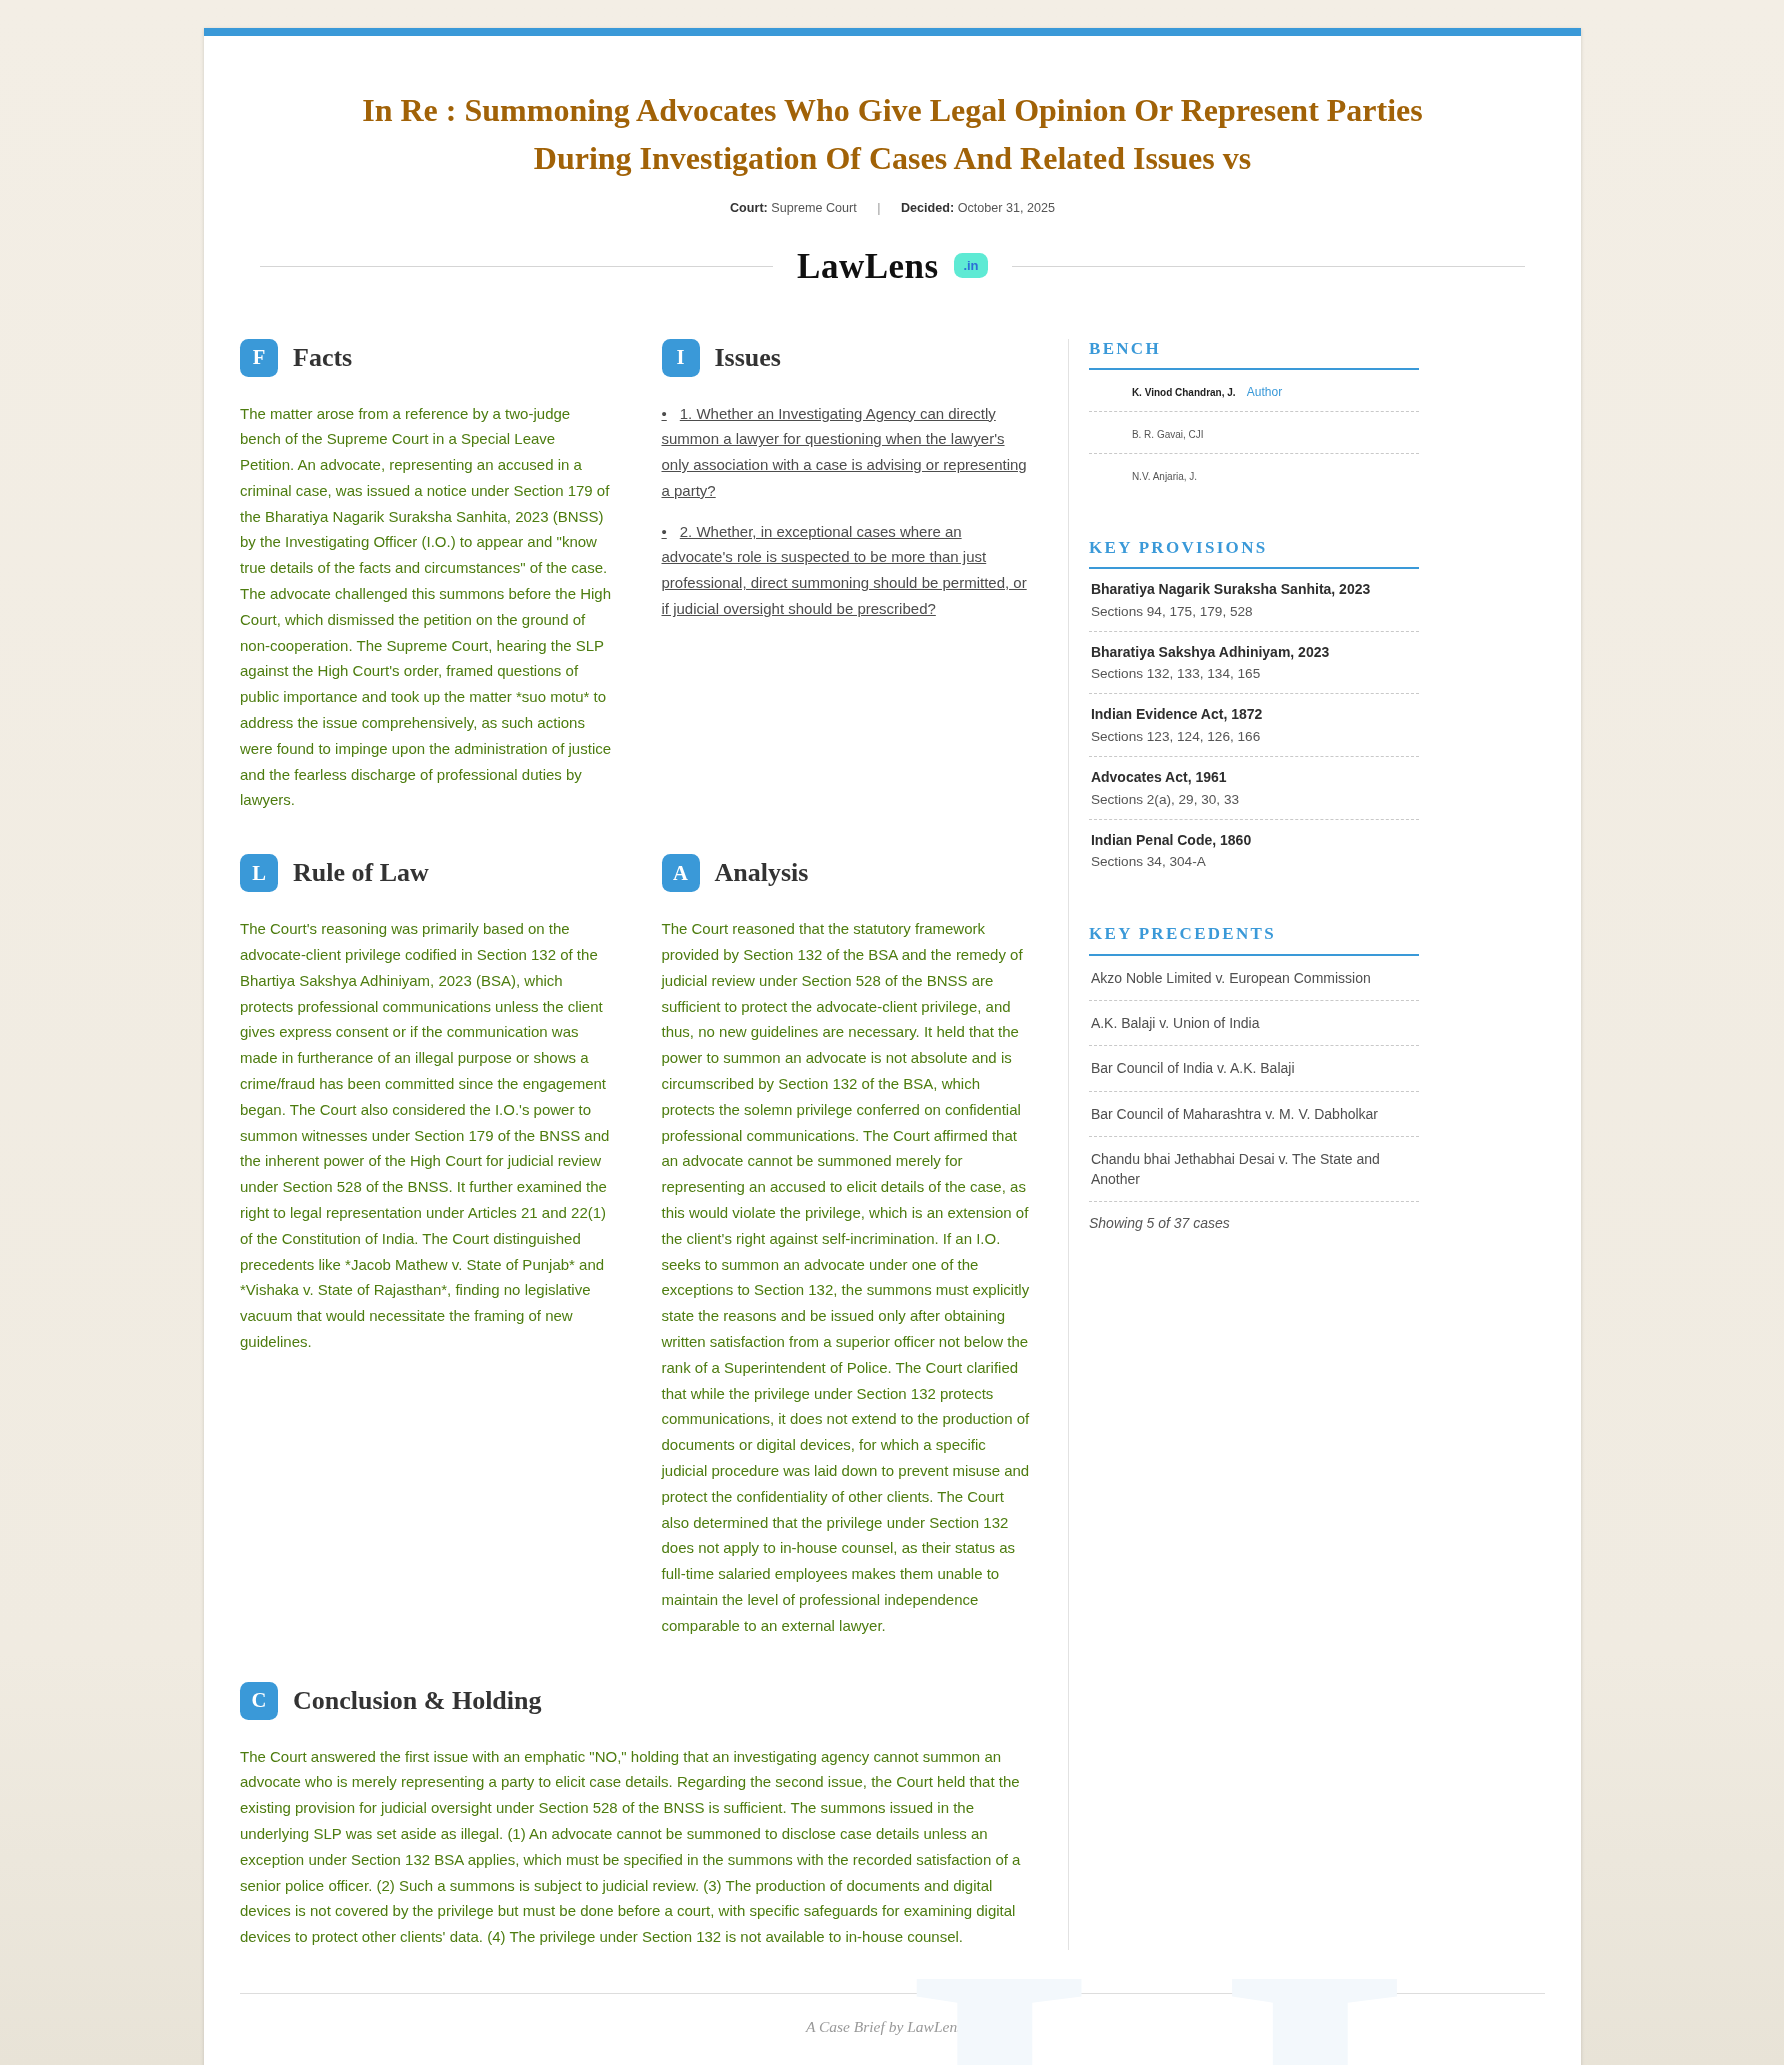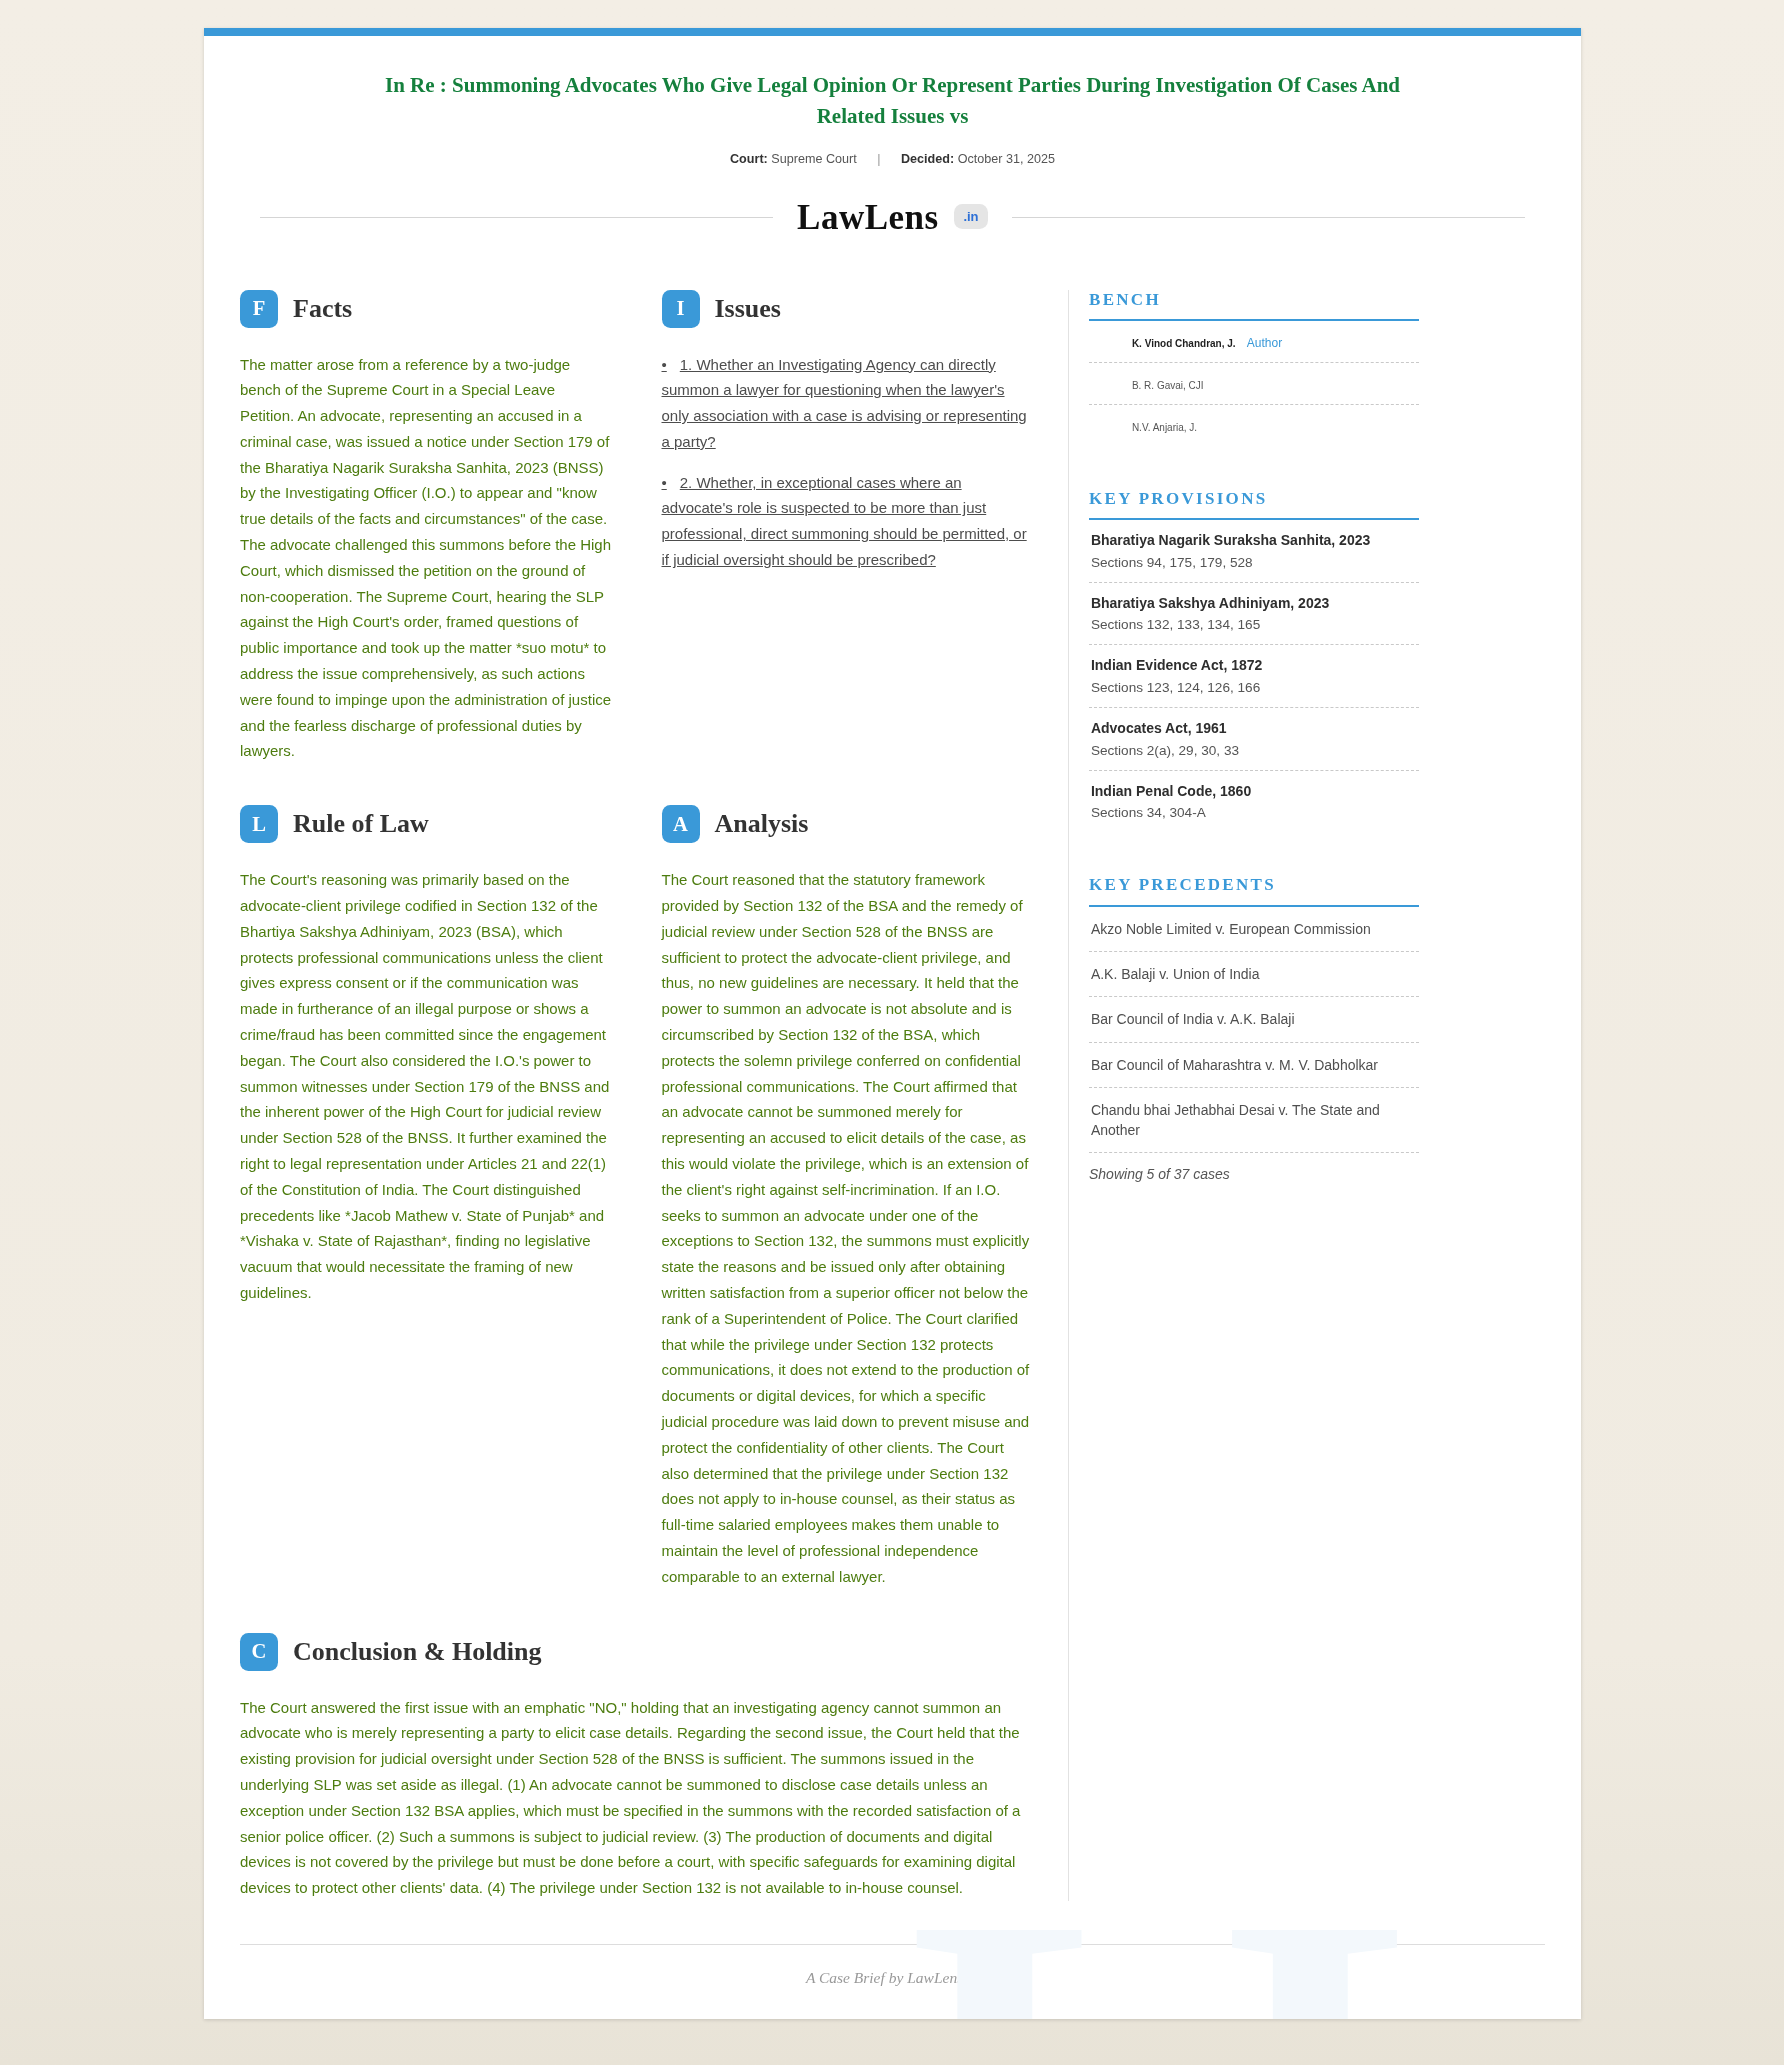--- a/index.html
+++ b/index.html
@@ -10,35 +10,35 @@
   }
   .page-card {
     width:1377px; margin:28px auto 0; background:#ffffff; position:relative;
     overflow:hidden; min-height:1979px;
     box-shadow:0 0.9px 3.7px rgba(0,0,0,.15);
   }
   .top-bar { height:7.5px; background:#3a99d8; }
   .header { padding:34px 56px 0; }
   .case-title {
     font-family:"Liberation Serif","DejaVu Serif",serif; font-weight:bold;
-    font-size:21px; line-height:1.5; text-align:center; color:#15803d;
-    max-width:1087px; margin:0 auto;
+    font-size:32px; line-height:1.5; text-align:center; color:#a16207;
+    max-width:1087px; margin:16px auto;
   }
   .meta-row { text-align:center; margin-top:19px; font-size:12.6px; color:#555; }
   .meta-label { font-weight:bold; color:#333; }
   .meta-sep { color:#999; margin:0 17px; }
   .logo-row { display:flex; align-items:center; margin:32px 56px 0; }
   .logo-line { flex:1; height:0.9px; background:#d5d5d5; }
   .logo-center { margin:0 24px; white-space:nowrap; }
   .logo-text {
     font-family:"Liberation Serif","DejaVu Serif",serif; font-weight:bold;
     font-size:35px; color:#101010; letter-spacing:0.5px;
   }
   .tld-badge {
-    display:inline-block; background:#e5e5e5; color:#2c6fd6; font-weight:bold;
+    display:inline-block; background:#5eead4; color:#2c6fd6; font-weight:bold;
     font-size:13px; padding:4.7px 9.4px; border-radius:8.4px; margin-left:11.2px;
     vertical-align:7.5px;
   }
   .content { display:flex; padding:0 36px; margin-top:52px; position:relative; z-index:1; }
   .main-col { flex:0 0 829px; border-right:0.9px solid #e2e2e2; padding-right:34px; }
   .section-grid { display:grid; grid-template-columns:1fr 1fr; column-gap:49px; row-gap:41px; }
   .section-head { display:flex; align-items:center; gap:15px; margin-bottom:24px; }
   .section-icon {
     width:38px; height:38px; border-radius:8.4px; background:#3a99d8; color:#fff;
     font-family:"Liberation Serif","DejaVu Serif",serif; font-weight:bold; font-size:20.6px;

